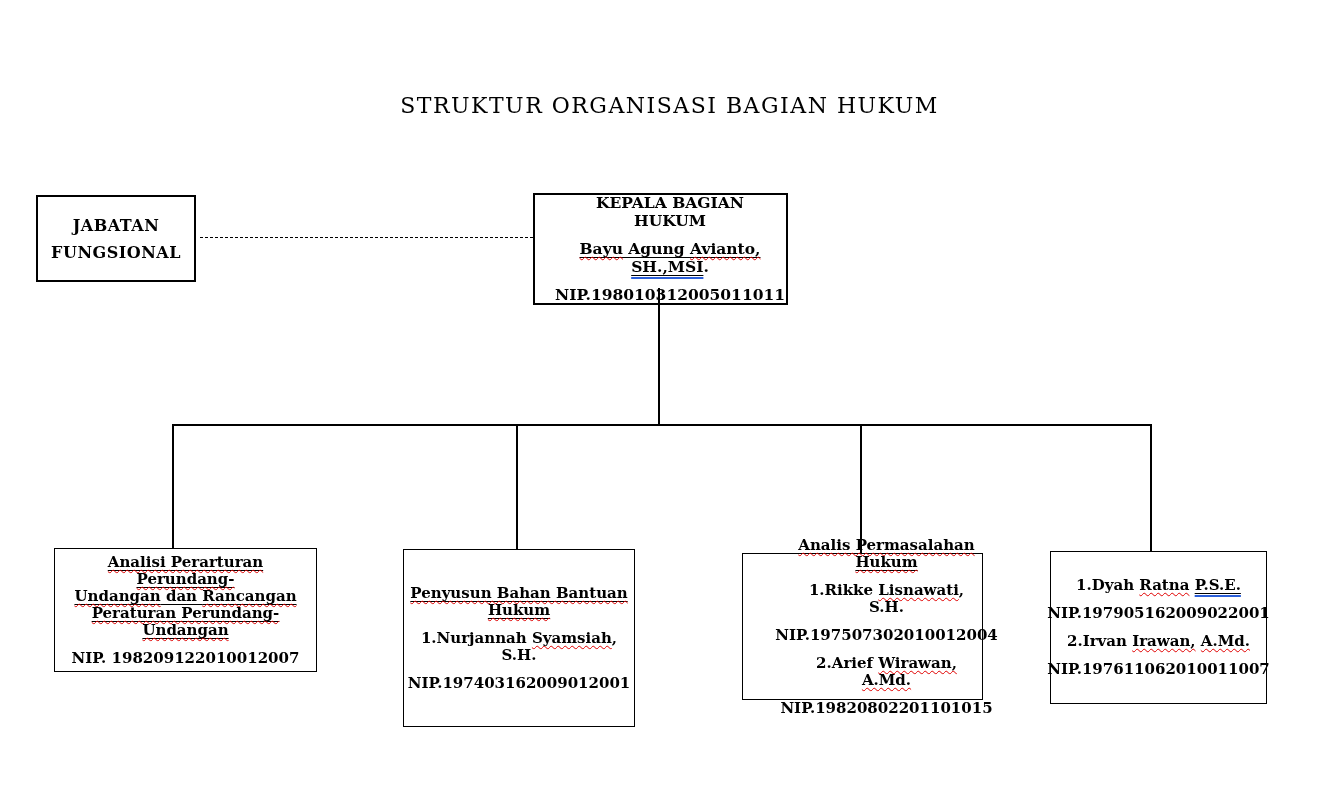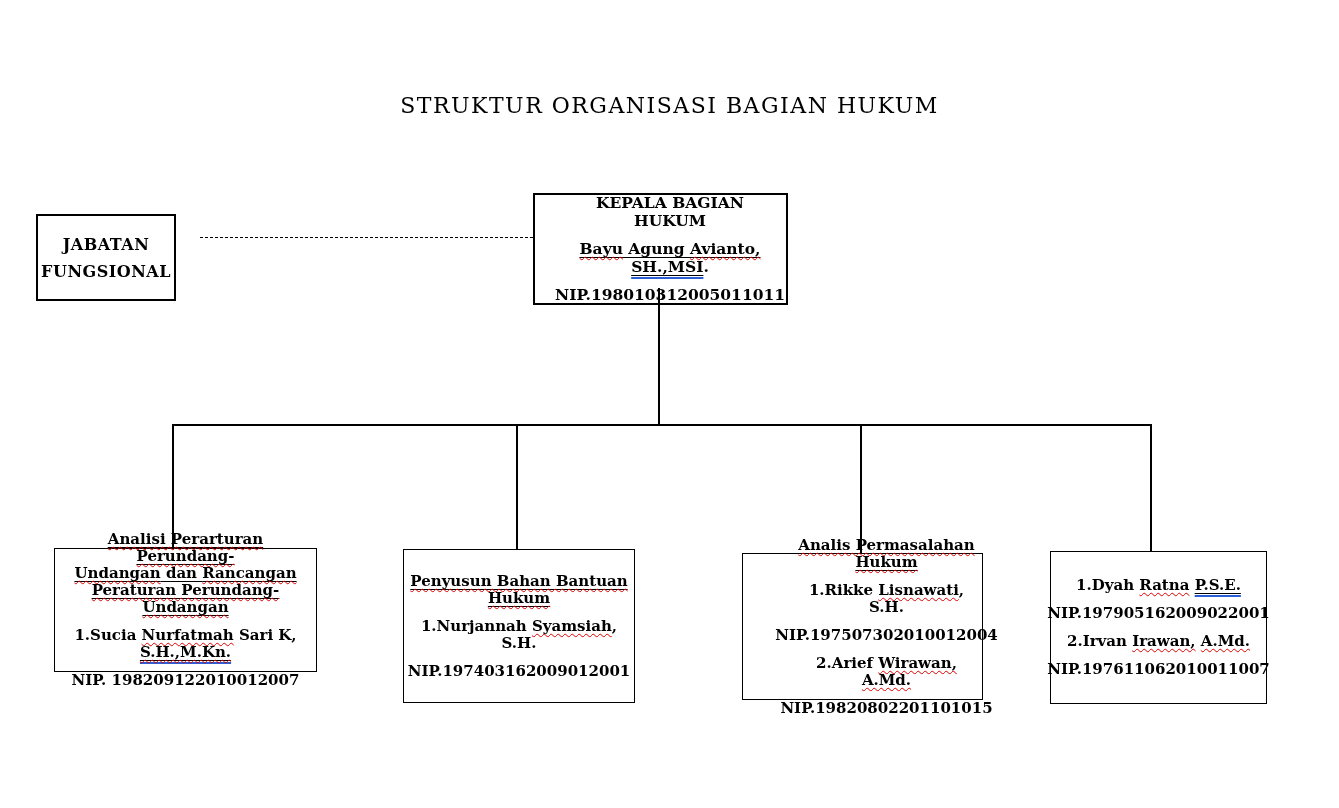--- a/index.html
+++ b/index.html
@@ -38,21 +38,21 @@
         text-decoration-color:#2b5fd9; text-decoration-thickness:1.6px;
         text-underline-offset:5px; text-decoration-skip-ink:none; }
 </style>
 </head>
 <body>
 
 <div class="canvas">
 
   <h1 class="chart-title">STRUKTUR ORGANISASI BAGIAN HUKUM</h1>
 
-  <div class="box jabatan" style="left:36px; top:195px; width:140px; height:87px;margin-top:19px;">
+  <div class="box jabatan" style="left:36px; top:195px; width:160px; height:87px;">
     <div class="para">JABATAN</div>
     <div class="para">FUNGSIONAL</div>
   </div>
 
   <div class="dash" style="left:200px; top:237px; width:333px;"></div>
 
   <div class="box kepala" style="left:533px; top:193px; width:255px; height:112px;padding-left:19px;">
     <div class="para">KEPALA BAGIAN HUKUM</div>
     <div class="para"><span class="u"><span class="sp">Bayu</span><span> Agung </span><span class="sp">Avianto,</span><span> </span><span class="ub">SH.,MSI</span></span><span>.</span></div>
     <div class="para">NIP.198010312005011011</div>
@@ -60,25 +60,24 @@
 
   <div class="conn" style="left:658px; top:288px; width:2px; height:136px;"></div>
   <div class="conn" style="left:172px; top:424px; width:980px; height:2px;"></div>
   <div class="conn" style="left:172px; top:424px; width:2px; height:124px;"></div>
   <div class="conn" style="left:516px; top:424px; width:2px; height:125px;"></div>
   <div class="conn" style="left:860px; top:424px; width:2px; height:129px;"></div>
   <div class="conn" style="left:1150px; top:424px; width:2px; height:127px;"></div>
 
   <div class="box unit" style="left:54px; top:548px; width:263px; height:124px;">
     <div class="para u"><span class="sp">Analisi Perarturan Perundang-</span><br><span class="sp">Undangan</span><span> dan </span><span class="sp">Rancangan</span><br><span class="sp">Peraturan Perundang-Undangan</span></div>
-    <div class="para"><span>1.Sucia </span><span class="sp">Nurfatmah</span><span> Sari K,</span><br><span class="u"><span class="ub"><span class="sp">S.H.,M.Kn.</span></span></span></div>
     <div class="para">NIP. 198209122010012007</div>
   </div>
 
-  <div class="box unit" style="left:403px; top:549px; width:232px; height:154px;">
+  <div class="box unit" style="left:403px; top:549px; width:232px; height:178px;">
     <div class="para u"><span class="sp">Penyusun Bahan Bantuan</span><br><span class="sp">Hukum</span></div>
     <div class="para"><span>1.Nurjannah </span><span class="sp">Syamsiah</span><span>, S.H.</span></div>
     <div class="para">NIP.197403162009012001</div>
   </div>
 
   <div class="box unit" style="left:742px; top:553px; width:241px; height:147px;padding-left:48px;">
     <div class="para u"><span class="sp">Analis Permasalahan Hukum</span></div>
     <div class="para"><span>1.Rikke </span><span class="sp">Lisnawati</span><span>, S.H.</span></div>
     <div class="para">NIP.197507302010012004</div>
     <div class="para"><span>2.Arief </span><span class="sp">Wirawan,</span><span> </span><span class="sp">A.Md.</span></div>

